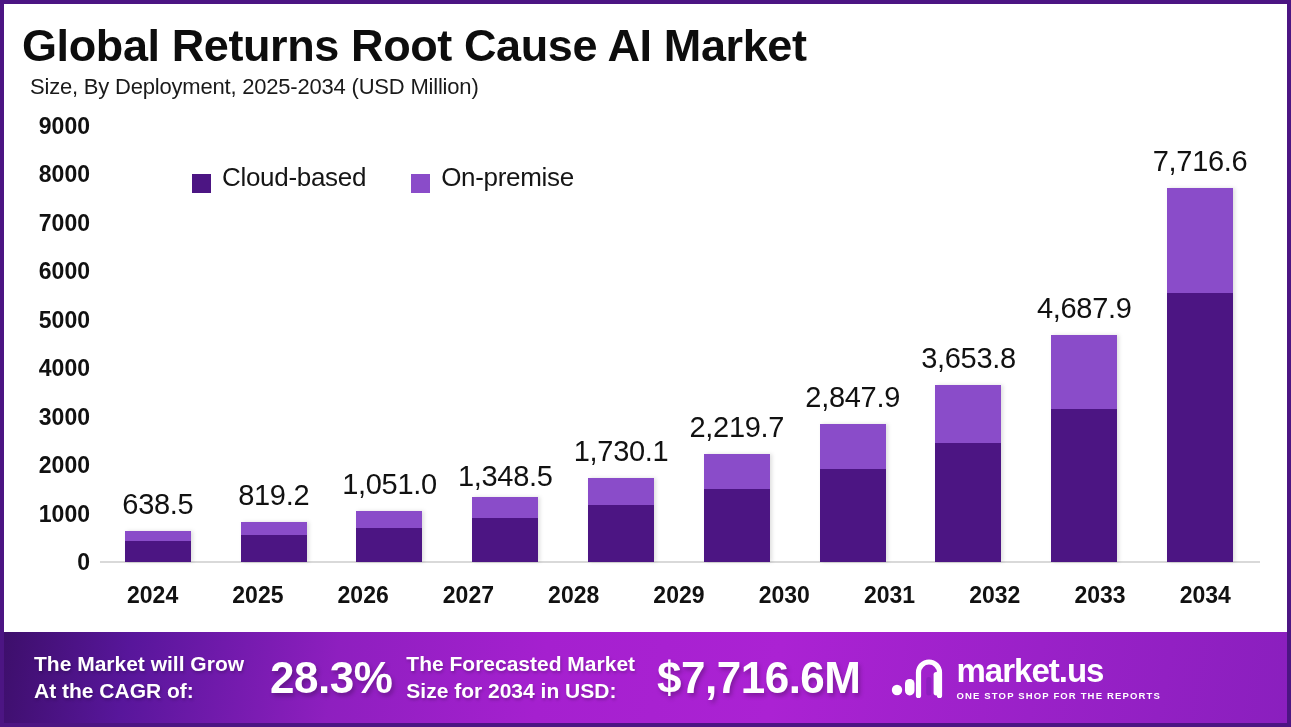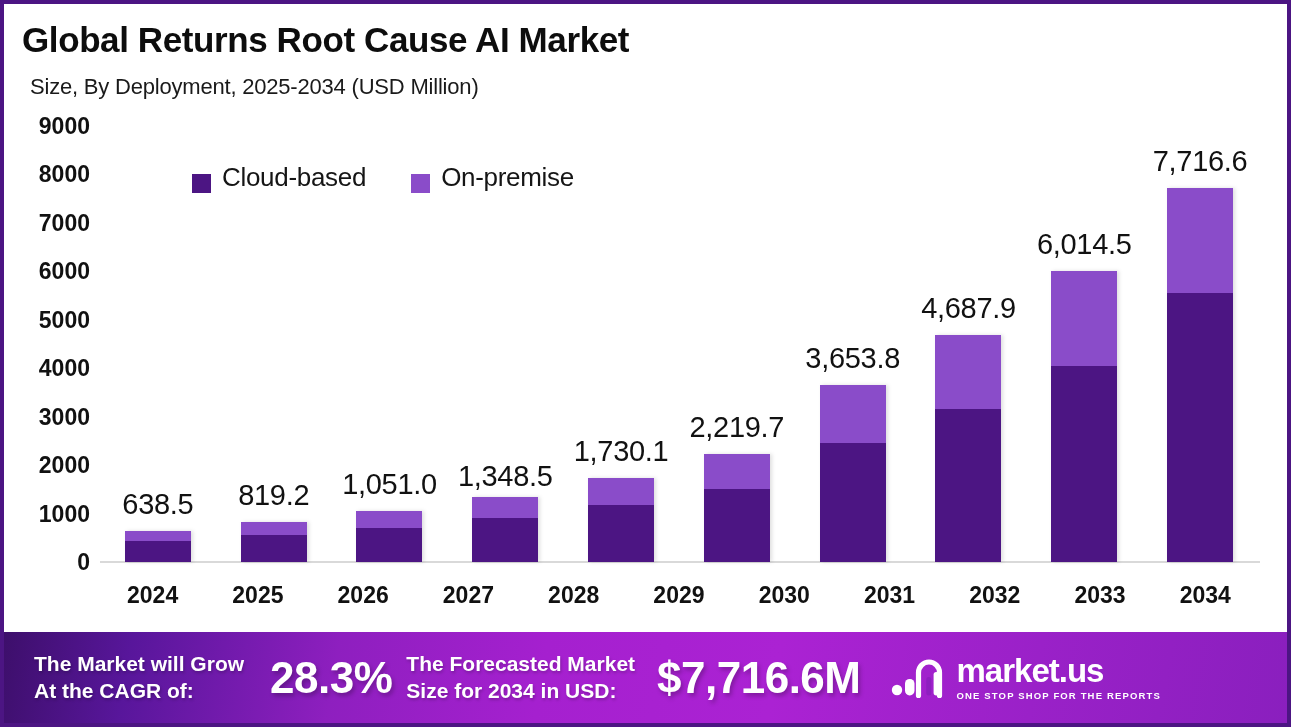--- a/index.html
+++ b/index.html
@@ -13,21 +13,21 @@
     position: relative;
     width: 1291px; height: 727px;
     border: 4px solid #4c1583;
     background: #ffffff;
     overflow: hidden;
   }
 
   
   #chart-title {
     position: absolute; left: 18px; top: 16px;
-    font-size: 35px; font-weight: bold; color: #0d0d0d;
+    font-size: 45px; font-weight: bold; color: #0d0d0d;
     letter-spacing: -0.4px; white-space: nowrap;
   }
   #chart-subtitle {
     position: absolute; left: 26px; top: 70px;
     font-size: 22px; font-weight: normal; color: #1a1a1a;
     letter-spacing: -0.2px; white-space: nowrap;
   }
   .gridline-label {
     position: absolute;
     right: 0;
@@ -213,38 +213,38 @@
         </div>
       </div>
       <div class="bar-group">
         <div class="bar-label" style="bottom: 117.532px;">2,219.7</div>
         <div class="bar-stack" style="height: 107.532px;">
           <div class="seg-on" style="height: 34.9817px; background: rgb(138, 76, 201);"></div>
           <div class="seg-cloud" style="height: 72.5504px; background: rgb(76, 21, 131);"></div>
         </div>
       </div>
       <div class="bar-group">
+        <div class="bar-label" style="bottom: 147.965px;">2,847.9</div>
+        <div class="bar-stack" style="height: 137.965px;">
+          <div class="seg-on" style="height: 44.9855px; background: rgb(138, 76, 201);"></div>
+          <div class="seg-cloud" style="height: 92.9794px; background: rgb(76, 21, 131);"></div>
+        </div>
+      </div>
+      <div class="bar-group">
         <div class="bar-label" style="bottom: 187.006px;">3,653.8</div>
         <div class="bar-stack" style="height: 177.006px;">
           <div class="seg-on" style="height: 57.8039px; background: rgb(138, 76, 201);"></div>
           <div class="seg-cloud" style="height: 119.202px; background: rgb(76, 21, 131);"></div>
         </div>
       </div>
       <div class="bar-group">
         <div class="bar-label" style="bottom: 237.103px;">4,687.9</div>
         <div class="bar-stack" style="height: 227.103px;">
           <div class="seg-on" style="height: 74.3186px; background: rgb(138, 76, 201);"></div>
           <div class="seg-cloud" style="height: 152.784px; background: rgb(76, 21, 131);"></div>
-        </div>
-      </div>
-      <div class="bar-group">
-        <div class="bar-label" style="bottom: 301.369px;">6,014.5</div>
-        <div class="bar-stack" style="height: 291.369px;">
-          <div class="seg-on" style="height: 95.4888px; background: rgb(138, 76, 201);"></div>
-          <div class="seg-cloud" style="height: 195.88px; background: rgb(76, 21, 131);"></div>
         </div>
       </div>
       <div class="bar-group">
         <div class="bar-label" style="bottom: 383.826px;">7,716.6</div>
         <div class="bar-stack" style="height: 373.826px;">
           <div class="seg-on" style="height: 104.906px; background: rgb(138, 76, 201);"></div>
           <div class="seg-cloud" style="height: 268.92px; background: rgb(76, 21, 131);"></div>
         </div>
       </div>
     </div>

